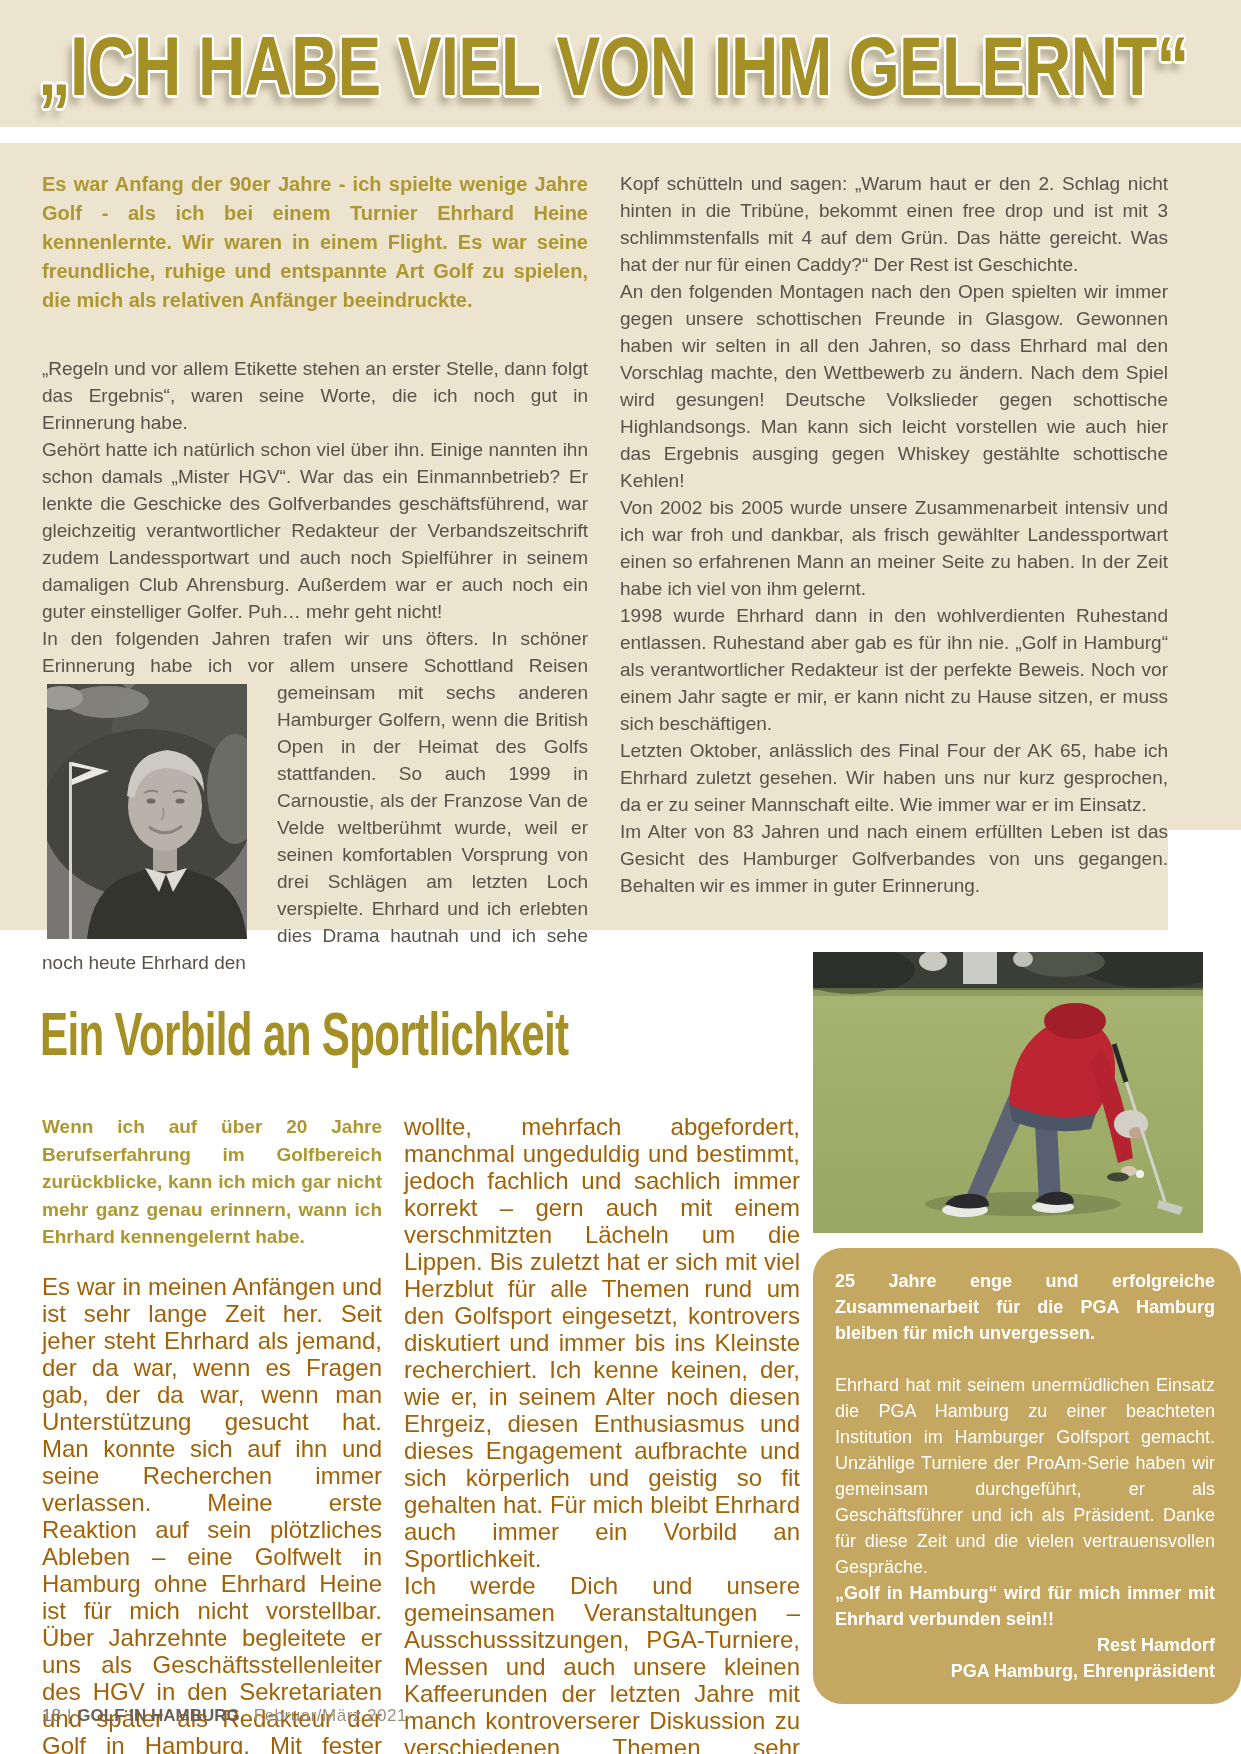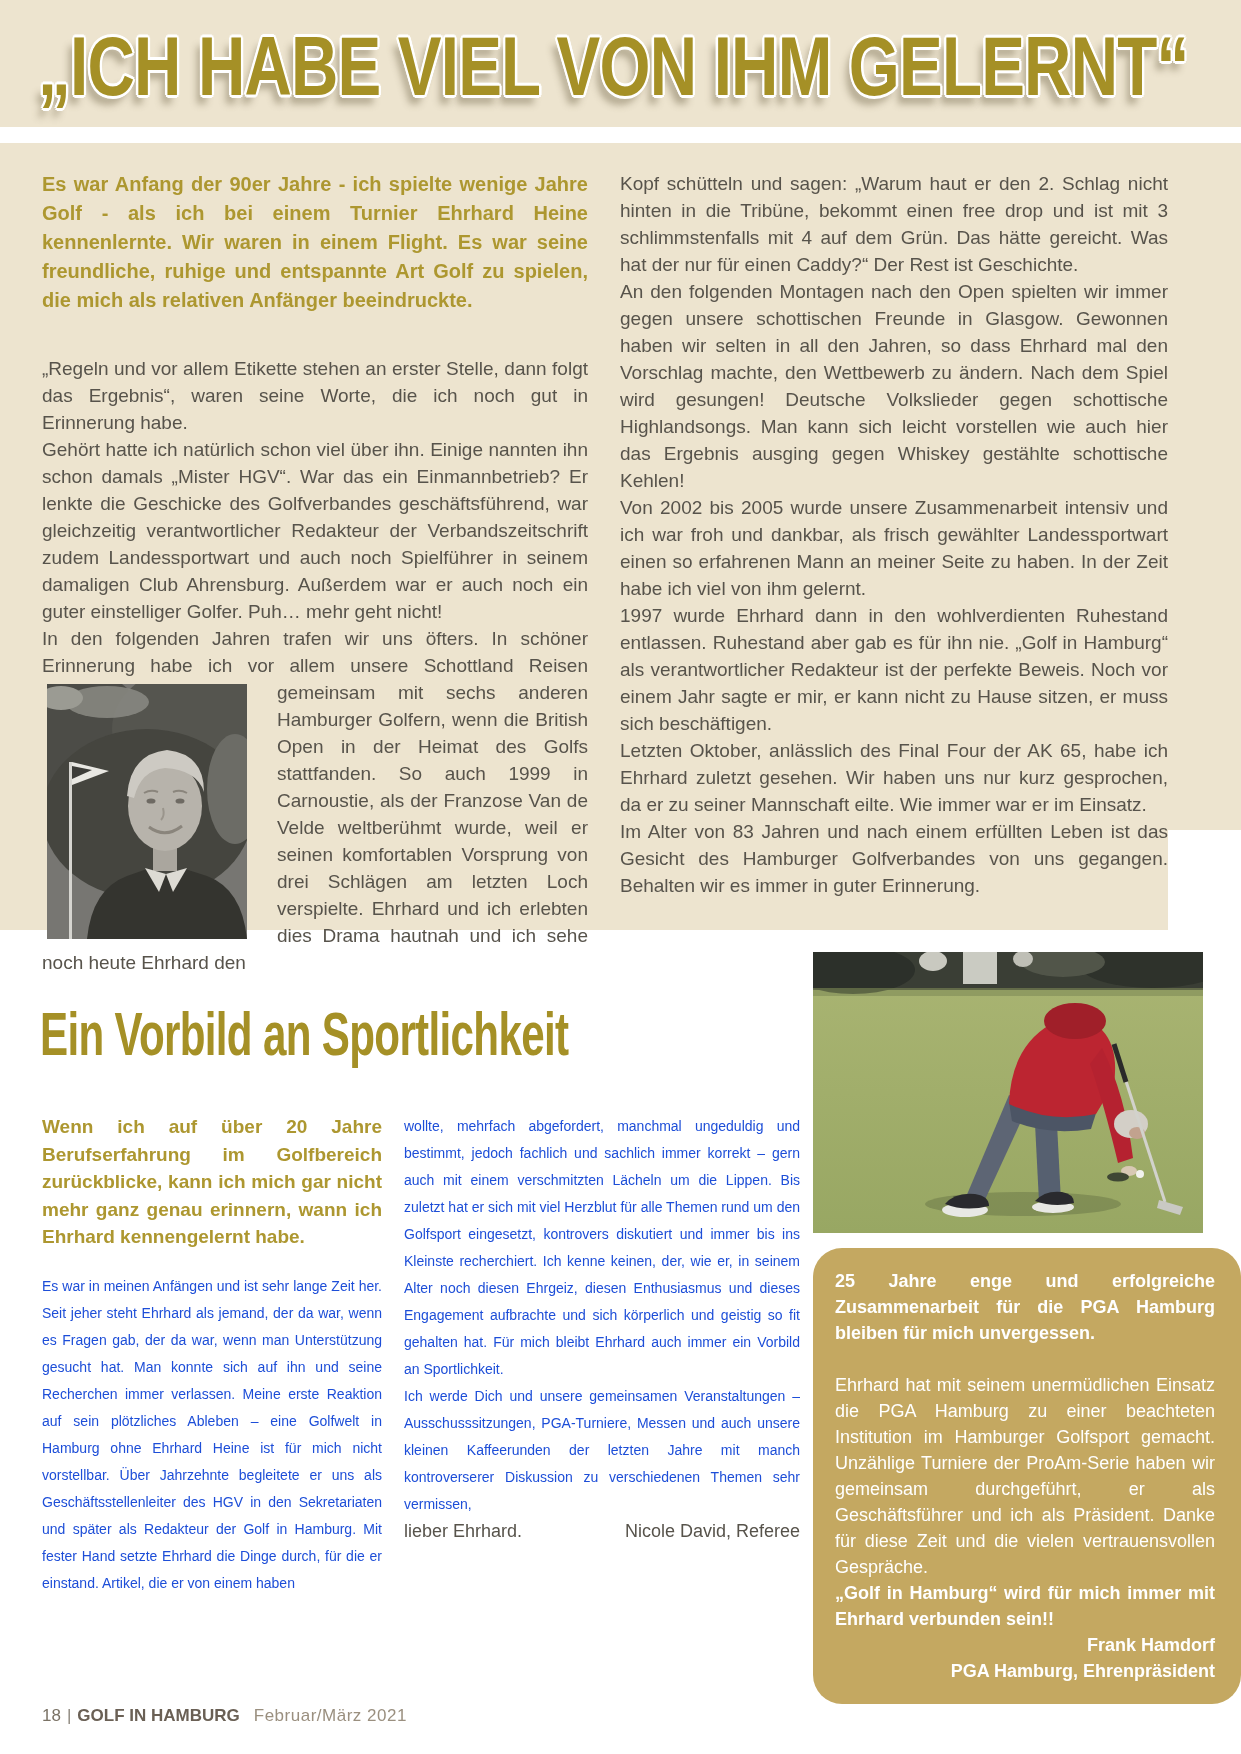--- a/index.html
+++ b/index.html
@@ -23,21 +23,21 @@
   .colB{width:548px;}
   .cols-top p{margin:0;font-size:19px;line-height:27px;text-align:justify;color:#57534b;hyphens:auto;}
   p.lede{font-weight:bold;color:#ad9730;font-size:20px;line-height:29px;margin-bottom:40px;}
   p.sig-right{text-align:right;}
   .portrait{float:left;width:200px;height:255px;margin:5px 30px 2px 5px;}
   .portrait svg{display:block;width:100%;height:100%;}
   
   .cols-bottom{position:absolute;left:42px;top:1113px;width:760px;display:flex;gap:22px;}
   .colC{width:340px;}
   .colD{width:396px;}
-  .cols-bottom p{margin:0;font-size:14px;line-height:27px;text-align:justify;color:#1d4ed8;hyphens:auto;}
+  .cols-bottom p{margin:0;font-size:24px;line-height:27px;text-align:justify;color:#a16207;hyphens:auto;}
   .cols-bottom p.lede2{font-weight:bold;color:#ad9730;font-size:19px;line-height:27.5px;margin-bottom:22px;text-align:justify;}
   .lastline{display:flex;justify-content:space-between;font-size:18px;line-height:27px;color:#57534b;}
   
   .putt{position:absolute;left:813px;top:952px;width:390px;height:281px;}
   .putt svg{display:block;width:100%;height:100%;}
   
   .goldbox{position:absolute;left:813px;top:1248px;width:428px;height:456px;background:#c4a861;
            box-sizing:border-box;padding:20px 26px 16px 22px;overflow:hidden;border-radius:29px;}
   .goldbox p{margin:0;color:#ffffff;font-size:18px;line-height:26px;text-align:justify;hyphens:auto;}
   .gb-lede{font-weight:bold;}
@@ -91,21 +91,21 @@
             <path d="M40 255 Q45 205 80 192 L100 185 Q118 197 138 185 L160 192 Q195 205 200 255 Z" fill="#34342f"></path>
             <polygon points="98,184 112,208 119,190" fill="#dddbd4"></polygon>
             <polygon points="140,184 126,208 119,190" fill="#dddbd4"></polygon>
           </svg>
         </span><span>mit sechs anderen Hamburger Golfern, wenn die British Open in der Heimat des Golfs stattfanden. So auch 1999 in Carnoustie, als der Franzose Van de Velde weltberühmt wurde, weil er seinen komfortablen Vorsprung von drei Schlägen am letzten Loch verspielte. Ehrhard und ich erlebten dies Drama hautnah und ich sehe noch heute Ehrhard den</span></p>
     </div>
     <div class="colB">
       <p>Kopf schütteln und sagen: „Warum haut er den 2. Schlag nicht hinten in die Tribüne, bekommt einen free drop und ist mit 3 schlimmstenfalls mit 4 auf dem Grün. Das hätte gereicht. Was hat der nur für einen Caddy?“ Der Rest ist Geschichte.</p>
       <p>An den folgenden Montagen nach den Open spielten wir immer gegen unsere schottischen Freunde in Glasgow. Gewonnen haben wir selten in all den Jahren, so dass Ehrhard mal den Vorschlag machte, den Wettbewerb zu ändern. Nach dem Spiel wird gesungen! Deutsche Volkslieder gegen schottische Highlandsongs. Man kann sich leicht vorstellen wie auch hier das Ergebnis ausging gegen Whiskey gestählte schottische Kehlen!</p>
       <p>Von 2002 bis 2005 wurde unsere Zusammenarbeit intensiv und ich war froh und dankbar, als frisch gewählter Landessportwart einen so erfahrenen Mann an meiner Seite zu haben. In der Zeit habe ich viel von ihm gelernt.</p>
-      <p>1997 wurde Ehrhard dann in den wohlverdienten Ruhestand entlassen. Ruhestand aber gab es für ihn nie. „Golf in Hamburg“ als verantwortlicher Redakteur ist der perfekte Beweis. Noch vor einem Jahr sagte er mir, er kann nicht zu Hause sitzen, er muss sich beschäftigen.</p>
+      <p>1998 wurde Ehrhard dann in den wohlverdienten Ruhestand entlassen. Ruhestand aber gab es für ihn nie. „Golf in Hamburg“ als verantwortlicher Redakteur ist der perfekte Beweis. Noch vor einem Jahr sagte er mir, er kann nicht zu Hause sitzen, er muss sich beschäftigen.</p>
       <p>Letzten Oktober, anlässlich des Final Four der AK 65, habe ich Ehrhard zuletzt gesehen. Wir haben uns nur kurz gesprochen, da er zu seiner Mannschaft eilte. Wie immer war er im Einsatz.</p>
       <p>Im Alter von 83 Jahren und nach einem erfüllten Leben ist das Gesicht des Hamburger Golfverbandes von uns gegangen. Behalten wir es immer in guter Erinnerung.</p>
     </div>
   </div>
 
   <h2 class="h2">Ein Vorbild an Sportlichkeit</h2>
 
   <div class="cols-bottom">
     <div class="colC">
       <p class="lede2">Wenn ich auf über 20 Jahre Berufserfahrung im Golfbereich zurückblicke, kann ich mich gar nicht mehr ganz genau erinnern, wann ich Ehrhard kennengelernt habe.</p>
@@ -157,21 +157,21 @@
       <path d="M132 252 q10 -12 30 -10 q14 2 14 12 q-24 6 -44 -2 z" fill="#2a2a2e"></path>
       <ellipse cx="240" cy="255" rx="21" ry="6" fill="#e8e8e4"></ellipse>
       <path d="M222 249 q10 -11 27 -9 q12 2 12 11 q-20 5 -39 -2 z" fill="#2a2a2e"></path>
     </svg>
   </div>
 
   <div class="goldbox">
     <p class="gb-lede">25 Jahre enge und erfolgreiche Zusammenarbeit für die PGA Hamburg bleiben für mich unvergessen.</p>
     <p class="gb-body">Ehrhard hat mit seinem unermüdlichen Einsatz die PGA Hamburg zu einer beachteten Institution im Hamburger Golfsport gemacht. Unzählige Turniere der ProAm-Serie haben wir gemeinsam durchgeführt, er als Geschäftsführer und ich als Präsident. Danke für diese Zeit und die vielen vertrauensvollen Gespräche.</p>
     <p class="gb-quote">„Golf in Hamburg“ wird für mich immer mit Ehrhard verbunden sein!!</p>
-    <p class="gb-sig">Frank Hamdorf</p>
+    <p class="gb-sig">Rest Hamdorf</p>
     <p class="gb-sig">PGA Hamburg, Ehrenpräsident</p>
   </div>
 
   <div class="footer">
     <span>18</span><span class="sep">|</span><span class="mag">GOLF IN HAMBURG</span><span class="issue">Februar/März 2021</span>
   </div>
 
 </div>
 
 </body></html>

